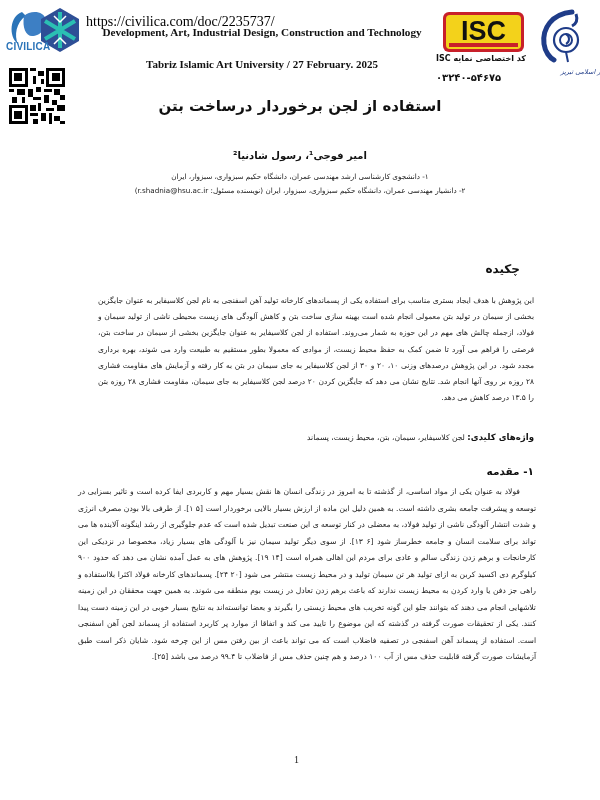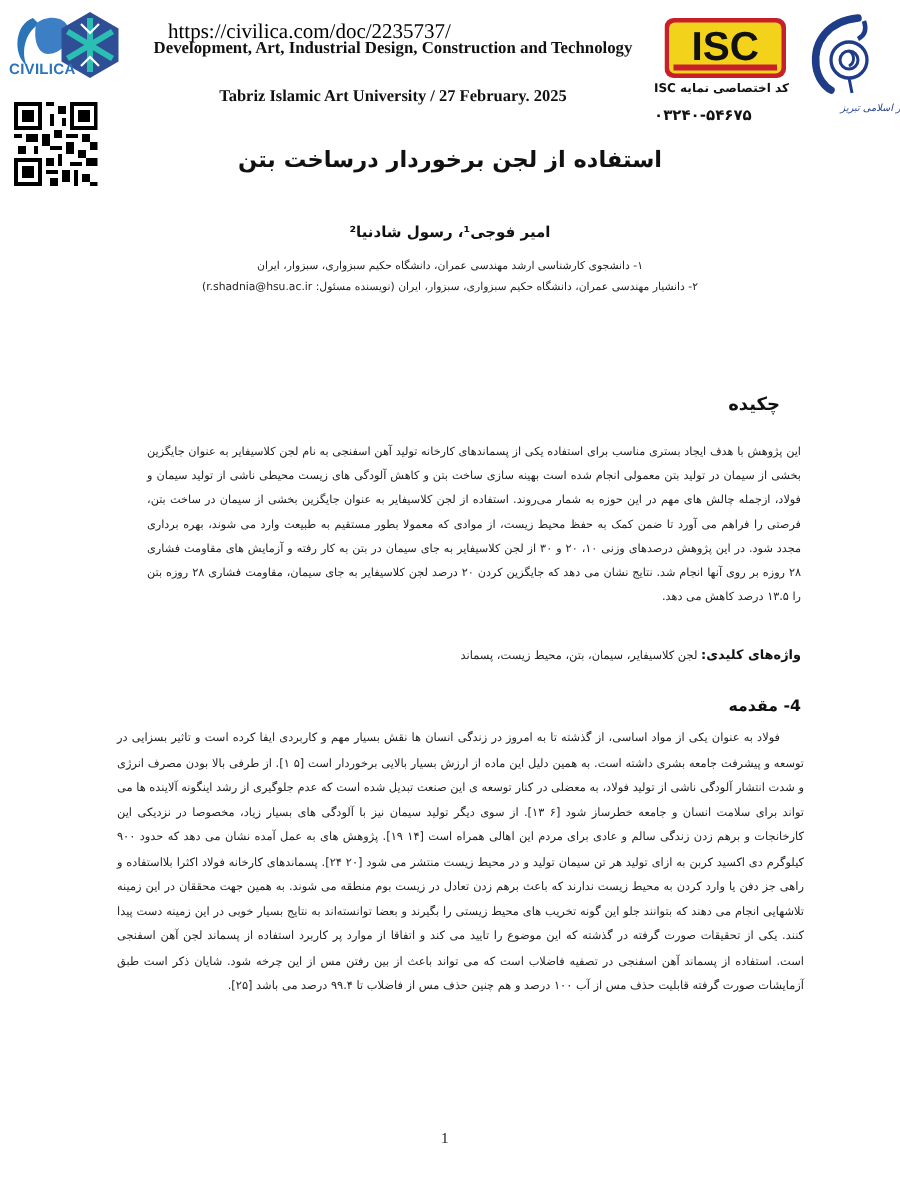--- a/index.html
+++ b/index.html
@@ -2,21 +2,21 @@
 <html><head>
 <meta charset="utf-8">
 <style>
   html, body { margin: 0; padding: 0; background: #ffffff; }
   body { width: 600px; height: 800px; position: relative; overflow: hidden; font-family: "DejaVu Sans", sans-serif; color: #111; }
 
   .header { position: absolute; left: 0; top: 0; width: 600px; height: 140px; }
   .civilica { position: absolute; left: 4px; top: 6px; width: 78px; height: 56px; }
   .civilica-text { position: absolute; left: 6px; top: 41px; font-family: "Liberation Sans", sans-serif; font-size: 10px; font-weight: bold; color: #2b74b8; letter-spacing: 0.2px; }
   .qr { position: absolute; left: 9px; top: 68px; width: 56px; height: 56px; }
-  .url { position: absolute; left: 86px; top: 14px; font-family: "Liberation Serif", serif; font-size: 14px; color: #000; white-space: nowrap; margin-left: 26px; }
+  .url { position: absolute; left: 86px; top: 14px; font-family: "Liberation Serif", serif; font-size: 14px; color: #000; white-space: nowrap; }
   .conf { position: absolute; left: 82px; top: 26px; width: 360px; text-align: center; font-family: "Liberation Serif", serif; font-weight: bold; font-size: 11.2px; line-height: 13px; color: #111; }
   .conf-date { position: absolute; left: 82px; top: 58px; width: 360px; text-align: center; font-family: "Liberation Serif", serif; font-weight: bold; font-size: 11px; color: #111; }
 
   .isc { position: absolute; left: 443px; top: 12px; width: 81px; height: 40px; }
   .isc-code-label { position: absolute; left: 436px; top: 54px; width: 96px; text-align: left; font-size: 8px; font-weight: bold; direction: rtl; color: #111; white-space: nowrap; }
   .isc-code { position: absolute; left: 436px; top: 72px; width: 96px; text-align: left; font-size: 10px; font-weight: bold; color: #111; letter-spacing: 0.5px; }
   .tabriz { position: absolute; left: 532px; top: 8px; width: 60px; height: 58px; }
   .tabriz-label { position: absolute; left: 526px; top: 68px; width: 70px; text-align: center; font-size: 6.5px; direction: rtl; color: #1f3c88; font-style: italic; white-space: nowrap; margin-left: 34px; }
   .title { position: absolute; left: 100px; top: 97px; width: 400px; text-align: center; direction: rtl; font-size: 15px; font-weight: bold; color: #111; }
   .authors { position: absolute; left: 100px; top: 150px; width: 400px; text-align: center; direction: rtl; font-size: 10px; font-weight: bold; }
@@ -121,16 +121,16 @@
 <div class="aff2">۲- دانشیار مهندسی عمران، دانشگاه حکیم سبزواری، سبزوار، ایران (نویسنده مسئول: r.shadnia@hsu.ac.ir)</div>
 
 <div class="abstract-heading">چکیده</div>
 <div class="abstract">این پژوهش با هدف ایجاد بستری مناسب برای استفاده یکی از پسماندهای کارخانه تولید آهن اسفنجی به نام لجن کلاسیفایر به عنوان جایگزین بخشی از سیمان در تولید بتن معمولی انجام شده است بهینه سازی ساخت بتن و کاهش آلودگی های زیست محیطی ناشی از تولید سیمان و فولاد، ازجمله چالش های مهم در این حوزه به شمار می‌روند. استفاده از لجن کلاسیفایر به عنوان جایگزین بخشی از سیمان در ساخت بتن، فرصتی را فراهم می آورد تا ضمن کمک به حفظ محیط زیست، از موادی که معمولا بطور مستقیم به طبیعت وارد می شوند، بهره برداری مجدد شود. در این پژوهش درصدهای وزنی ۱۰، ۲۰ و ۳۰ از لجن کلاسیفایر به جای سیمان در بتن به کار رفته و آزمایش های مقاومت فشاری ۲۸ روزه بر روی آنها انجام شد. نتایج نشان می دهد که جایگزین کردن ۲۰ درصد لجن کلاسیفایر به جای سیمان، مقاومت فشاری ۲۸ روزه بتن را ۱۳.۵ درصد کاهش می دهد.</div>
 
 <div class="keywords">
   <span class="kw-label">واژه‌های کلیدی:</span>
   <span>لجن کلاسیفایر، سیمان، بتن، محیط زیست، پسماند</span>
 </div>
 
-<div class="intro-heading">4- مقدمه</div>
+<div class="intro-heading">۱- مقدمه</div>
 <div class="intro">فولاد به عنوان یکی از مواد اساسی، از گذشته تا به امروز در زندگی انسان ها نقش بسیار مهم و کاربردی ایفا کرده است و تاثیر بسزایی در توسعه و پیشرفت جامعه بشری داشته است. به همین دلیل این ماده از ارزش بسیار بالایی برخوردار است [۵ ۱]. از طرفی بالا بودن مصرف انرژی و شدت انتشار آلودگی ناشی از تولید فولاد، به معضلی در کنار توسعه ی این صنعت تبدیل شده است که عدم جلوگیری از رشد اینگونه آلاینده ها می تواند برای سلامت انسان و جامعه خطرساز شود [۶ ۱۳]. از سوی دیگر تولید سیمان نیز با آلودگی های بسیار زیاد، مخصوصا در نزدیکی این کارخانجات و برهم زدن زندگی سالم و عادی برای مردم این اهالی همراه است [۱۴ ۱۹]. پژوهش های به عمل آمده نشان می دهد که حدود ۹۰۰ کیلوگرم دی اکسید کربن به ازای تولید هر تن سیمان تولید و در محیط زیست منتشر می شود [۲۰ ۲۴]. پسماندهای کارخانه فولاد اکثرا بلااستفاده و راهی جز دفن یا وارد کردن به محیط زیست ندارند که باعث برهم زدن تعادل در زیست بوم منطقه می شوند. به همین جهت محققان در این زمینه تلاشهایی انجام می دهند که بتوانند جلو این گونه تخریب های محیط زیستی را بگیرند و بعضا توانسته‌اند به نتایج بسیار خوبی در این زمینه دست پیدا کنند. یکی از تحقیقات صورت گرفته در گذشته که این موضوع را تایید می کند و اتفاقا از موارد پر کاربرد استفاده از پسماند لجن آهن اسفنجی است. استفاده از پسماند آهن اسفنجی در تصفیه فاضلاب است که می تواند باعث از بین رفتن مس از این چرخه شود. شایان ذکر است طبق آزمایشات صورت گرفته قابلیت حذف مس از آب ۱۰۰ درصد و هم چنین حذف مس از فاضلاب تا ۹۹.۴ درصد می باشد [۲۵].</div>
 
 <div class="page-num">1</div>
 
 </body></html>

